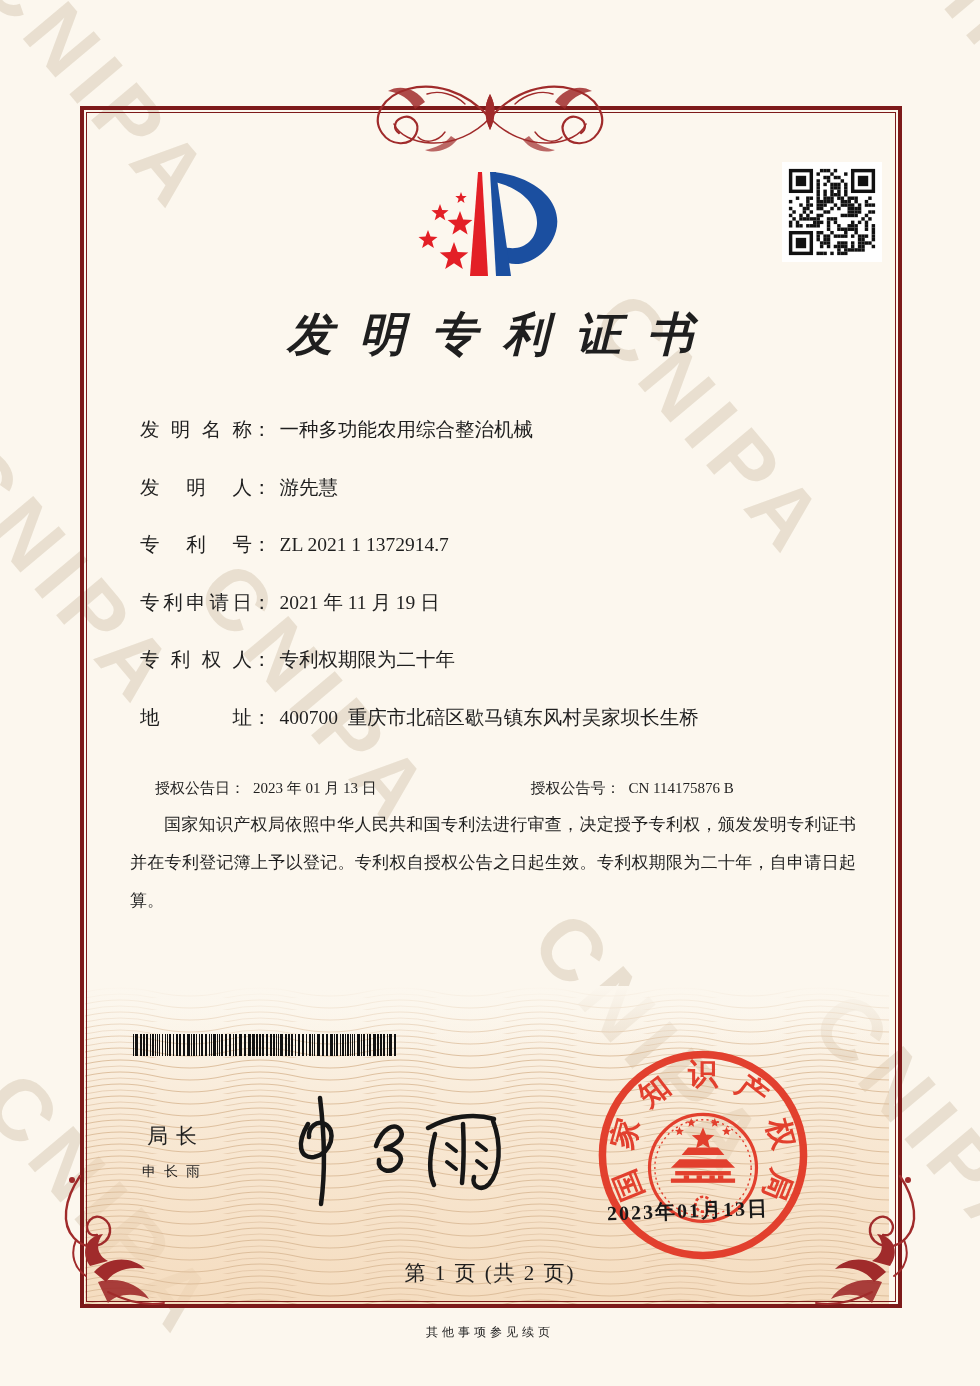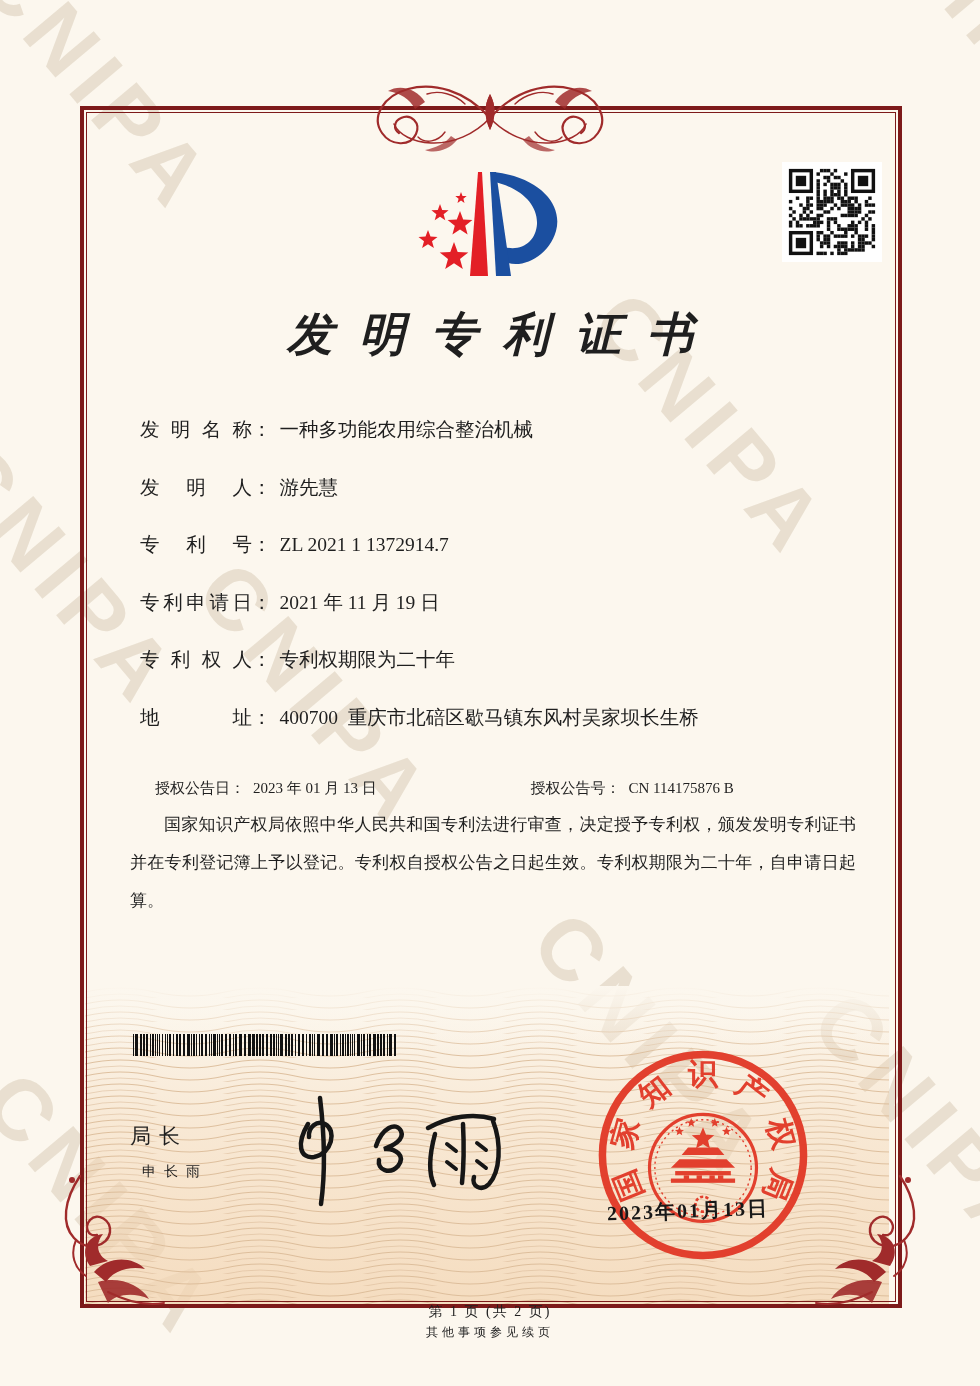--- a/index.html
+++ b/index.html
@@ -46,30 +46,30 @@
   .grant .g2{position:absolute;left:368px;top:0;text-align:center;}
   
   .paras{position:absolute;left:130px;top:806px;width:726px;z-index:5;}
   .paras p{
     margin:0;font-size:17px;line-height:38px;text-align:justify;text-indent:2em;
   }
   
   .band{position:absolute;left:85px;top:986px;z-index:2;}
   
   .barcode{position:absolute;left:133px;top:1034px;z-index:5;}
-  .dirtitle{position:absolute;left:130px;top:1122px;font-size:21px;letter-spacing:8px;z-index:5;}
+  .dirtitle{position:absolute;left:147px;top:1122px;font-size:21px;letter-spacing:8px;z-index:5;}
   .dirname{position:absolute;left:142px;top:1163px;font-size:14px;letter-spacing:8px;z-index:5;}
   .sig{position:absolute;left:278px;top:1086px;z-index:5;}
   .seal{position:absolute;left:596px;top:1048px;z-index:6;opacity:.96;}
   .sealdate{
     position:absolute;left:607px;top:1197px;width:190px;font-size:20px;
     letter-spacing:2px;font-weight:bold;color:#181818;z-index:7;transform:rotate(-2deg);
     white-space:nowrap;
   }
-  .pageinfo{position:absolute;left:0;right:0;top:1303px;text-align:center;font-size:14px;letter-spacing:2px;z-index:5;}
+  .pageinfo{position:absolute;left:0;right:0;top:1259px;text-align:center;font-size:21px;letter-spacing:2px;z-index:5;}
   .note{position:absolute;left:0;right:0;top:1324px;text-align:center;font-size:12px;letter-spacing:4px;z-index:5;}
 </style>
 </head>
 <body>
 
 <div class="page">
 
   <div id="wmlayer">
       <span class="wm" style="left: -60px; top: 30px;">CNIPA</span>
       <span class="wm" style="left: 815px; top: -55px;">CNIPA</span>

